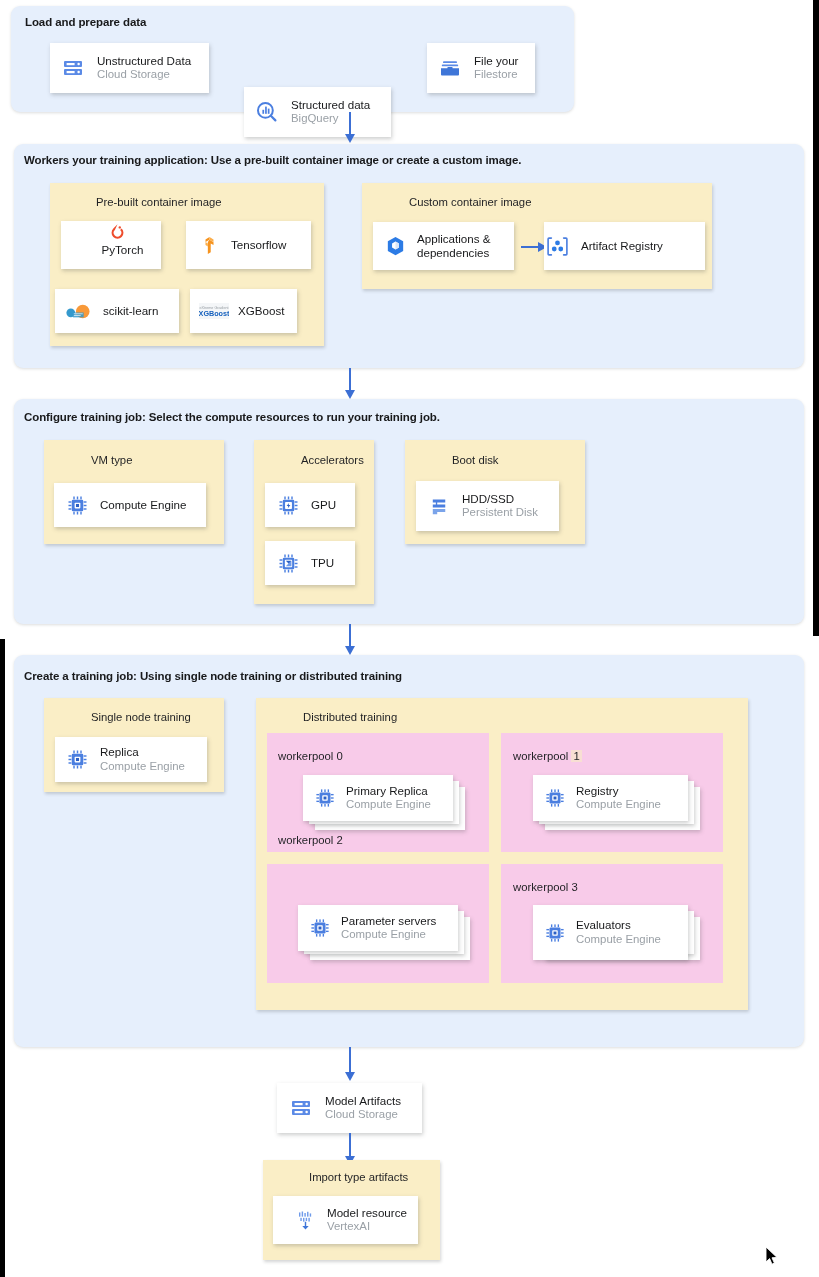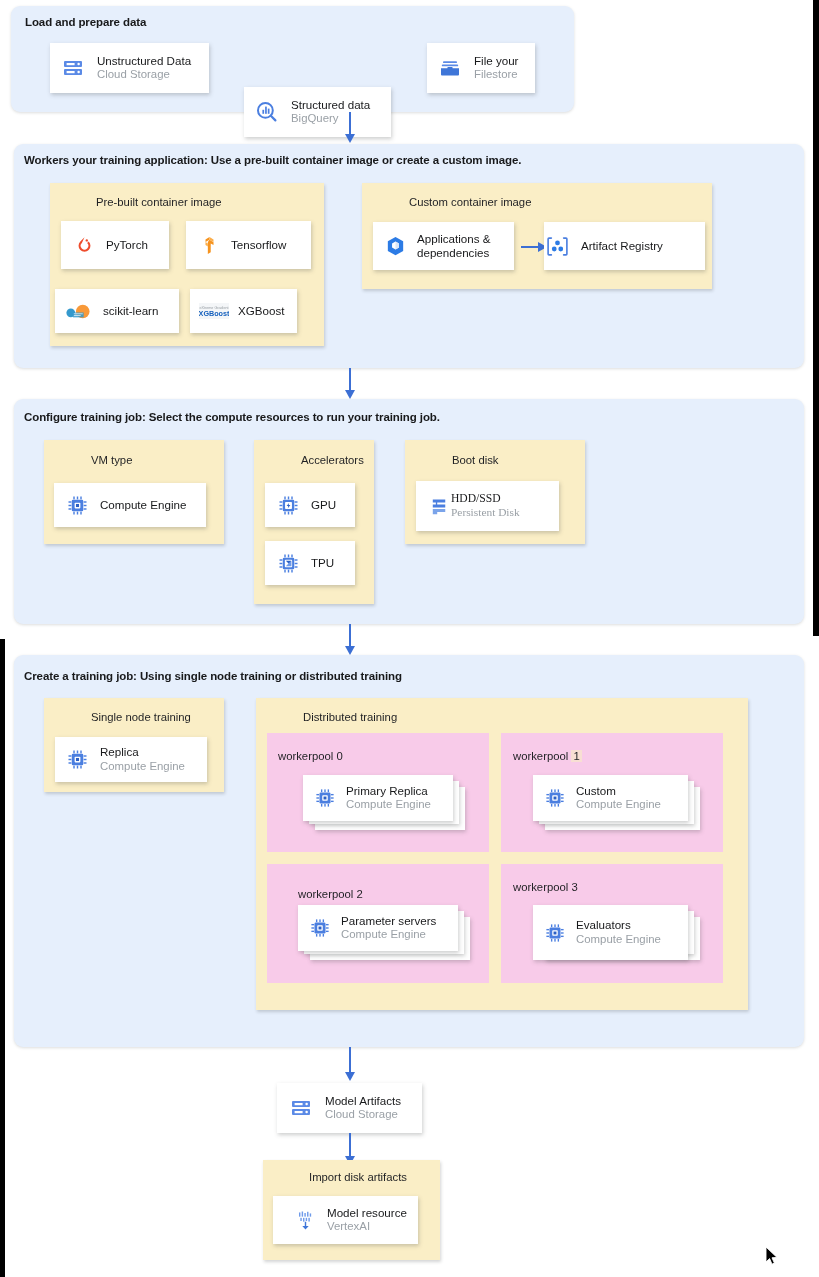--- a/index.html
+++ b/index.html
@@ -166,21 +166,21 @@
     <div class="shaft" style="height:22px;"></div>
       <div class="head"></div>
   </div>
 
   <div class="stage" style="left:14px;top:144px;width:790px;height:224px;"></div>
   <div class="stage-title" style="left:24px;top:154px;">Workers your training application: Use a pre-built container image or create a custom image.</div>
 
   <div class="group" style="left:50px;top:183px;width:274px;height:163px;"></div>
   <div class="group-title" style="left:60px;top:196px;">Pre-built container image</div>
 
-  <div class="card" style="left:61px;top:221px;width:108px;height:48px;padding-left:12px;">
+  <div class="card" style="left:61px;top:221px;width:100px;height:48px;padding-left:12px;flex-direction:column;">
     <span class="ico" style="width:22px;height:22px;">
       <svg width="21" height="21" viewBox="0 0 24 24">
         <path d="M12 2.6 7.2 7.4a6.8 6.8 0 1 0 9.6 0L15 9.2a4.3 4.3 0 1 1-6 0z" fill="#ee4c2c"></path>
         <circle cx="14.6" cy="6.2" r="1.35" fill="#ee4c2c"></circle>
       </svg>
     </span>
     <span class="txt" style="margin-left:11px;">
       <span class="t1">PyTorch</span>
     </span>
   </div>
@@ -359,21 +359,21 @@
 
   <div class="group" style="left:405px;top:440px;width:180px;height:104px;"></div>
   <div class="group-title" style="left:416px;top:454px;">Boot disk</div>
   <div class="card" style="left:416px;top:481px;width:143px;height:50px;padding-left:11px;">
     <span class="ico" style="width:24px;height:24px;">
       <svg width="23" height="23" viewBox="0 0 24 24">
         <path d="M5 4.6h13v3.1H9.6v2.3H18v3.1H5v-3.1h3.2V7.7H5z" fill="#4b7fe0"></path>
         <path d="M5 14.6h13v3.1H9.6V20H5z" fill="#7ba4ea"></path>
       </svg>
     </span>
-    <span class="txt" style="font-family:Liberation Serif, serif;">
+    <span class="txt" style="margin-left:11px;">
       <span class="t1">HDD/SSD</span>
       <span class="t2">Persistent Disk</span>
     </span>
   </div>
 
   <div class="arrow" style="left:349px;top:624px;width:2px;height:31px;">
     <div class="shaft" style="height:22px;"></div>
       <div class="head"></div>
   </div>
 
@@ -474,28 +474,28 @@
             <rect x="2.6" y="7.6" width="3" height="1.5"></rect>
               <rect x="2.6" y="11.25" width="3" height="1.5"></rect>
               <rect x="2.6" y="14.9" width="3" height="1.5"></rect>
             <rect x="18.4" y="7.6" width="3" height="1.5"></rect>
               <rect x="18.4" y="11.25" width="3" height="1.5"></rect>
               <rect x="18.4" y="14.9" width="3" height="1.5"></rect>
           </g>
         </svg>
       </span>
       <span class="txt" style="margin-left:10px;">
-        <span class="t1">Custom</span>
+        <span class="t1">Registry</span>
         <span class="t2">Compute Engine</span>
       </span>
     </div>
   </div>
 
   <div class="pool" style="left:267px;top:864px;width:222px;height:119px;"></div>
-  <div class="pool-title" style="left:278px;top:888px;margin-left:20px;">
+  <div class="pool-title" style="left:278px;top:834px;">
     <span>workerpool</span>
     <span>2</span>
   </div>
   <div class="stackwrap" style="left:298px;top:905px;width:175px;height:58px;">
     <div class="sheet" style="left:12px;top:12px;width:160px;height:43px;"></div>
     <div class="sheet" style="left:6px;top:6px;width:160px;height:43px;"></div>
     <div class="card" style="width:160px;height:46px;padding-left:10px;">
       <span class="ico" style="width:23px;height:23px;">
         <svg width="22" height="22" viewBox="0 0 24 24">
           <rect x="6" y="6" width="12" height="12" rx="1.4" fill="#4b7fe0"></rect>
@@ -582,21 +582,21 @@
       <span class="t2">Cloud Storage</span>
     </span>
   </div>
 
   <div class="arrow" style="left:349px;top:1133px;width:2px;height:32px;">
     <div class="shaft" style="height:23px;"></div>
       <div class="head"></div>
   </div>
 
   <div class="group" style="left:263px;top:1160px;width:177px;height:100px;"></div>
-  <div class="group-title" style="left:273px;top:1171px;">Import disk artifacts</div>
+  <div class="group-title" style="left:273px;top:1171px;">Import type artifacts</div>
   <div class="card" style="left:273px;top:1196px;width:145px;height:48px;padding-left:20px;">
     <span class="ico" style="width:24px;height:24px;">
       <svg width="23" height="23" viewBox="0 0 24 24">
         <g fill="#6f9bea">
           <rect x="5.2" y="3.6" width="1.5" height="4.4"></rect>
             <rect x="8" y="2.6" width="1.5" height="5.4"></rect>
           <rect x="10.8" y="4.2" width="1.5" height="3.8"></rect>
             <rect x="13.6" y="2.9" width="1.5" height="5.1"></rect>
           <rect x="16.4" y="4.6" width="1.5" height="3.4"></rect>
           <rect x="6.6" y="9.2" width="1.5" height="3.3"></rect>

